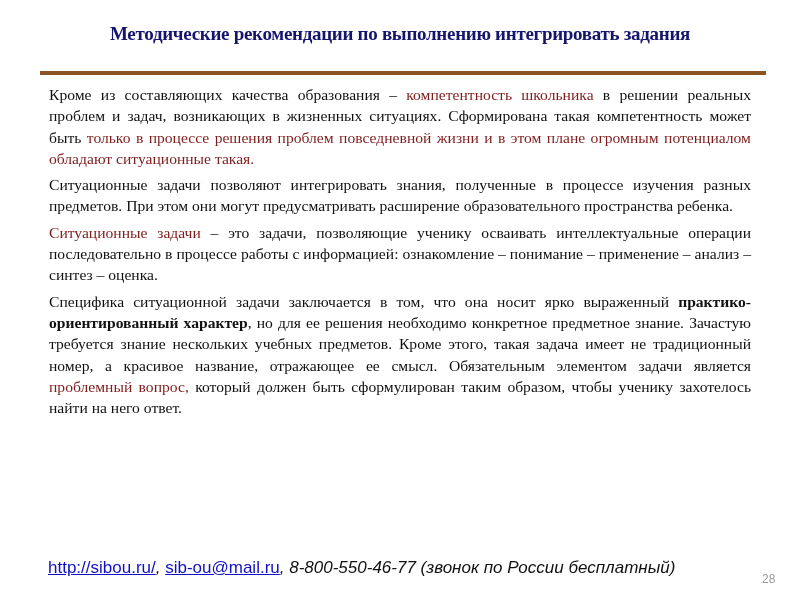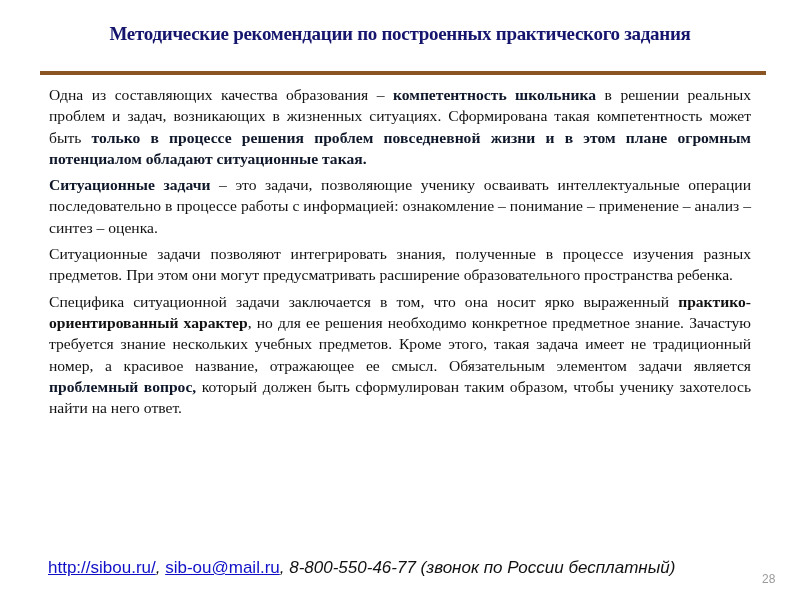--- a/index.html
+++ b/index.html
@@ -17,52 +17,52 @@
   }
   .divider {
     position: absolute; left: 40px; top: 71px; width: 726px; height: 4px;
     background: #8b5523;
   }
   .content {
     position: absolute; left: 49px; top: 84px; width: 702px;
     font-size: 15.6px; line-height: 21.3px; text-align: justify;
   }
   .content p { margin: 0 0 5px 0; }
-  .hl { color: #0f172a; font-weight: bold; }
+  .hl { color: #7f1d1d; font-weight: normal; }
   .bold { font-weight: bold; }
   .footer {
     position: absolute; left: 48px; top: 558px;
     font-family: "Liberation Sans", "DejaVu Sans", sans-serif;
     font-size: 17px; font-style: italic; color: #111; text-align: center;
   }
   .footer a { color: #1010c8; text-decoration: underline; font-style: normal; }
   .page-num {
     position: absolute; left: 762px; top: 572px;
     font-family: "Liberation Sans", "DejaVu Sans", sans-serif;
     font-size: 12px; color: #9a9a9a; text-align: center;
   }
 </style>
 </head>
 <body>
 
 <div class="slide-title">
-  <div>Методические рекомендации по построенных практического задания</div>
+  <div>Методические рекомендации по выполнению интегрировать задания</div>
 </div>
 
 <div class="divider"></div>
 
 <div class="content">
   <p>
-    <span>Одна из составляющих качества образования – </span><span class="hl">компетентность школьника</span><span> в решении реальных проблем и задач, возникающих в жизненных ситуациях. Сформирована такая компетентность может быть </span><span class="hl">только в процессе решения проблем повседневной жизни и в этом плане огромным потенциалом обладают ситуационные такая.</span>
+    <span>Кроме из составляющих качества образования – </span><span class="hl">компетентность школьника</span><span> в решении реальных проблем и задач, возникающих в жизненных ситуациях. Сформирована такая компетентность может быть </span><span class="hl">только в процессе решения проблем повседневной жизни и в этом плане огромным потенциалом обладают ситуационные такая.</span>
+  </p>
+  <p>
+    <span>Ситуационные задачи позволяют интегрировать знания, полученные в процессе изучения разных предметов. При этом они могут предусматривать расширение образовательного пространства ребенка.</span>
   </p>
   <p>
     <span class="hl">Ситуационные задачи</span><span> – это задачи, позволяющие ученику осваивать интеллектуальные операции последовательно в процессе работы с информацией: ознакомление – понимание – применение – анализ – синтез – оценка.</span>
-  </p>
-  <p>
-    <span>Ситуационные задачи позволяют интегрировать знания, полученные в процессе изучения разных предметов. При этом они могут предусматривать расширение образовательного пространства ребенка.</span>
   </p>
   <p>
     <span>Специфика ситуационной задачи заключается в том, что она носит ярко выраженный </span><span class="bold">практико-ориентированный характер</span><span>, но для ее решения необходимо конкретное предметное знание. Зачастую требуется знание нескольких учебных предметов. Кроме этого, такая задача имеет не традиционный номер, а красивое название, отражающее ее смысл. Обязательным элементом задачи является </span><span class="hl">проблемный вопрос,</span><span> который должен быть сформулирован таким образом, чтобы ученику захотелось найти на него ответ.</span>
   </p>
 </div>
 
 <div class="footer">
   <a>http://sibou.ru/</a><span>, </span><a>sib-ou@mail.ru</a><span>, </span><span>8-800-550-46-77 (звонок по России бесплатный)</span>
 </div>
 

